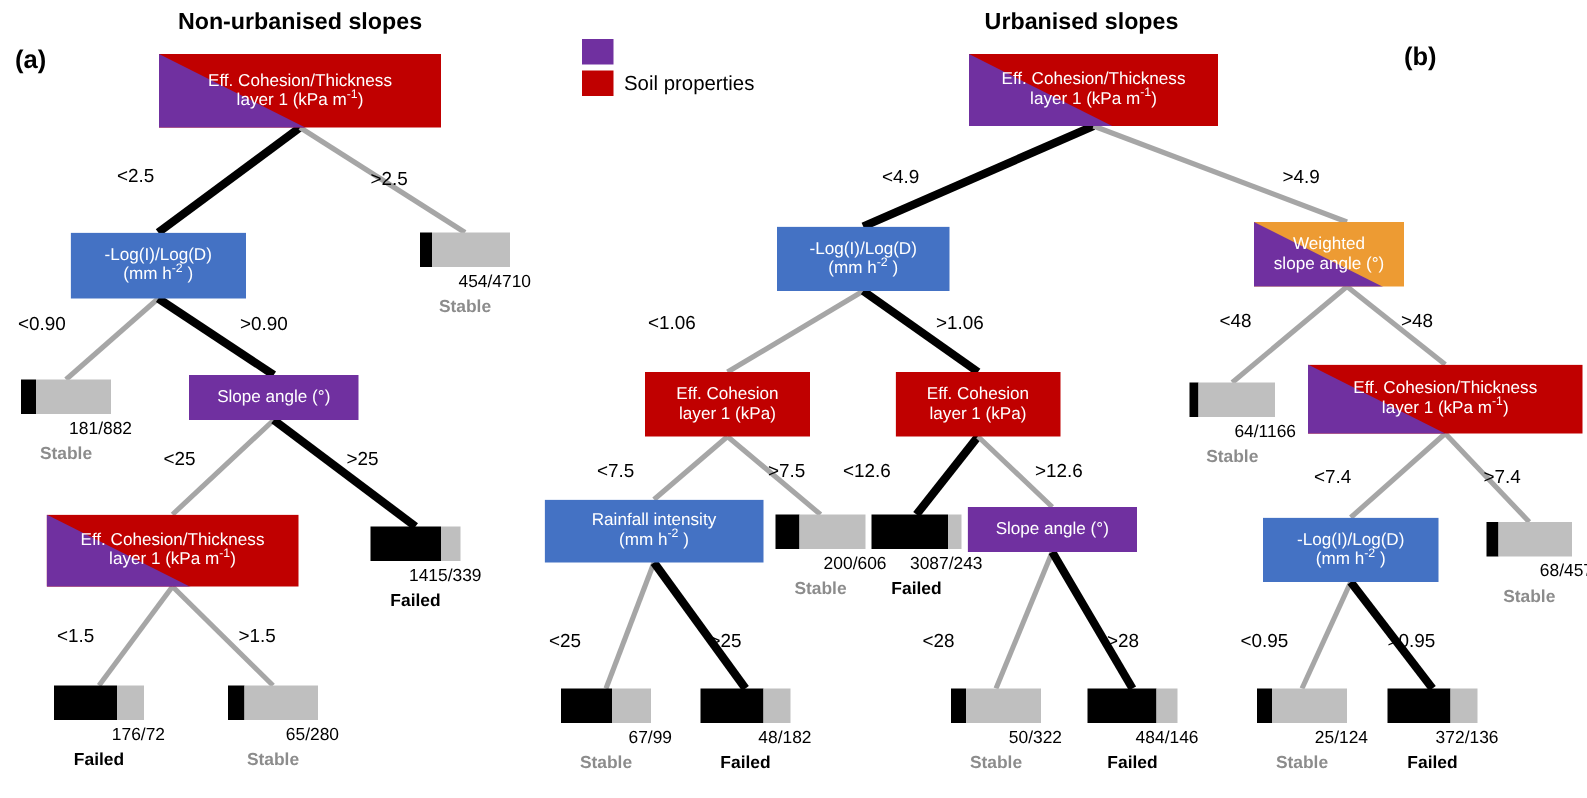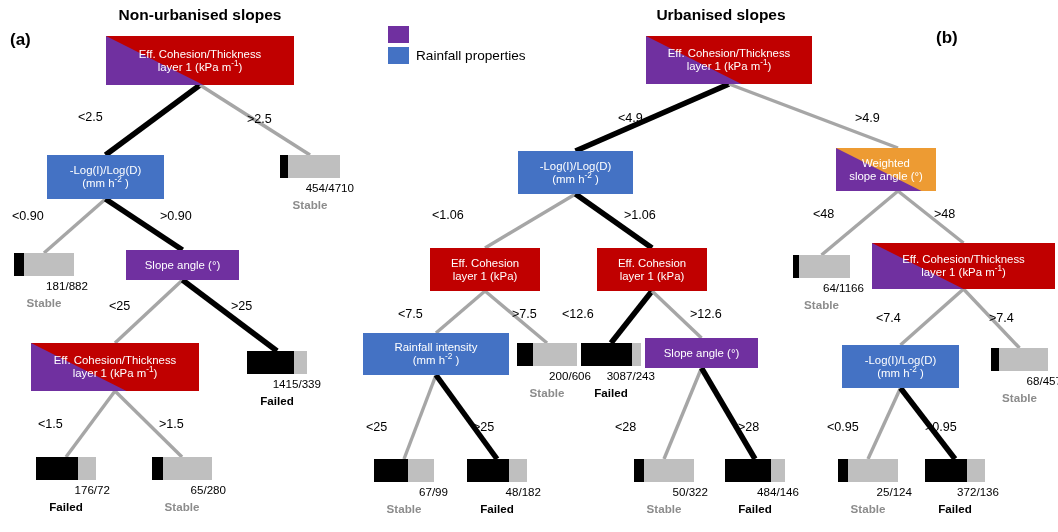--- a/index.html
+++ b/index.html
@@ -68,22 +68,22 @@
   <div class="panel-title" id="title-b" style="left: 600px; top: 6px; width: 242px;">Urbanised slopes</div>
 
   <div class="panel-label" id="label-a" style="left: 10px; top: 30px;">(a)</div>
   <div class="panel-label" id="label-b" style="left: 936px; top: 28px;">(b)</div>
 
   <div class="legend" id="legend" style="left: 388px; top: 24px;">
       <div class="legend-row">
         <div class="legend-sw" style="background: rgb(112, 48, 160);"></div>
       </div>
       <div class="legend-row">
-        <div class="legend-sw" style="background: rgb(68, 114, 196);"></div>
-        <div class="legend-tx">Rainfall properties</div>
+        <div class="legend-sw" style="background: rgb(192, 0, 0);"></div>
+        <div class="legend-tx">Soil properties</div>
       </div>
     </div>
 
   <div id="nodes-layer">
       <div class="node" style="left: 106px; top: 36px; width: 188px; height: 49px;">
         <svg class="diag" viewBox="0 0 100 100" preserveAspectRatio="none">
           <polygon points="0,0 100,0 100,100 0,100" fill="#C00000"></polygon>
           <polygon points="0,0 0,100 100,100" fill="#7030A0"></polygon>
         </svg>
         <span>Eff. Cohesion/Thickness<br>layer 1 (kPa m<sup>-1</sup>)</span>
@@ -257,21 +257,21 @@
     </div>
 
 <div class="edgelab" style="left: 78px; top: 110px;">&lt;2.5</div>
     <div class="edgelab" style="left: 247px; top: 112px;">&gt;2.5</div>
     <div class="edgelab" style="left: 12px; top: 209px;">&lt;0.90</div>
     <div class="edgelab" style="left: 160px; top: 209px;">&gt;0.90</div>
     <div class="edgelab" style="left: 109px; top: 299px;">&lt;25</div>
     <div class="edgelab" style="left: 231px; top: 299px;">&gt;25</div>
     <div class="edgelab" style="left: 38px; top: 417px;">&lt;1.5</div>
     <div class="edgelab" style="left: 159px; top: 417px;">&gt;1.5</div>
-    <div class="edgelab" style="left: 588px; top: 111px; margin-left: 30px;">&lt;4.9</div>
+    <div class="edgelab" style="left: 588px; top: 111px;">&lt;4.9</div>
     <div class="edgelab" style="left: 855px; top: 111px;">&gt;4.9</div>
     <div class="edgelab" style="left: 432px; top: 208px;">&lt;1.06</div>
     <div class="edgelab" style="left: 624px; top: 208px;">&gt;1.06</div>
     <div class="edgelab" style="left: 813px; top: 207px;">&lt;48</div>
     <div class="edgelab" style="left: 934px; top: 207px;">&gt;48</div>
     <div class="edgelab" style="left: 398px; top: 307px;">&lt;7.5</div>
     <div class="edgelab" style="left: 512px; top: 307px;">&gt;7.5</div>
     <div class="edgelab" style="left: 562px; top: 307px;">&lt;12.6</div>
     <div class="edgelab" style="left: 690px; top: 307px;">&gt;12.6</div>
     <div class="edgelab" style="left: 876px; top: 311px;">&lt;7.4</div>

